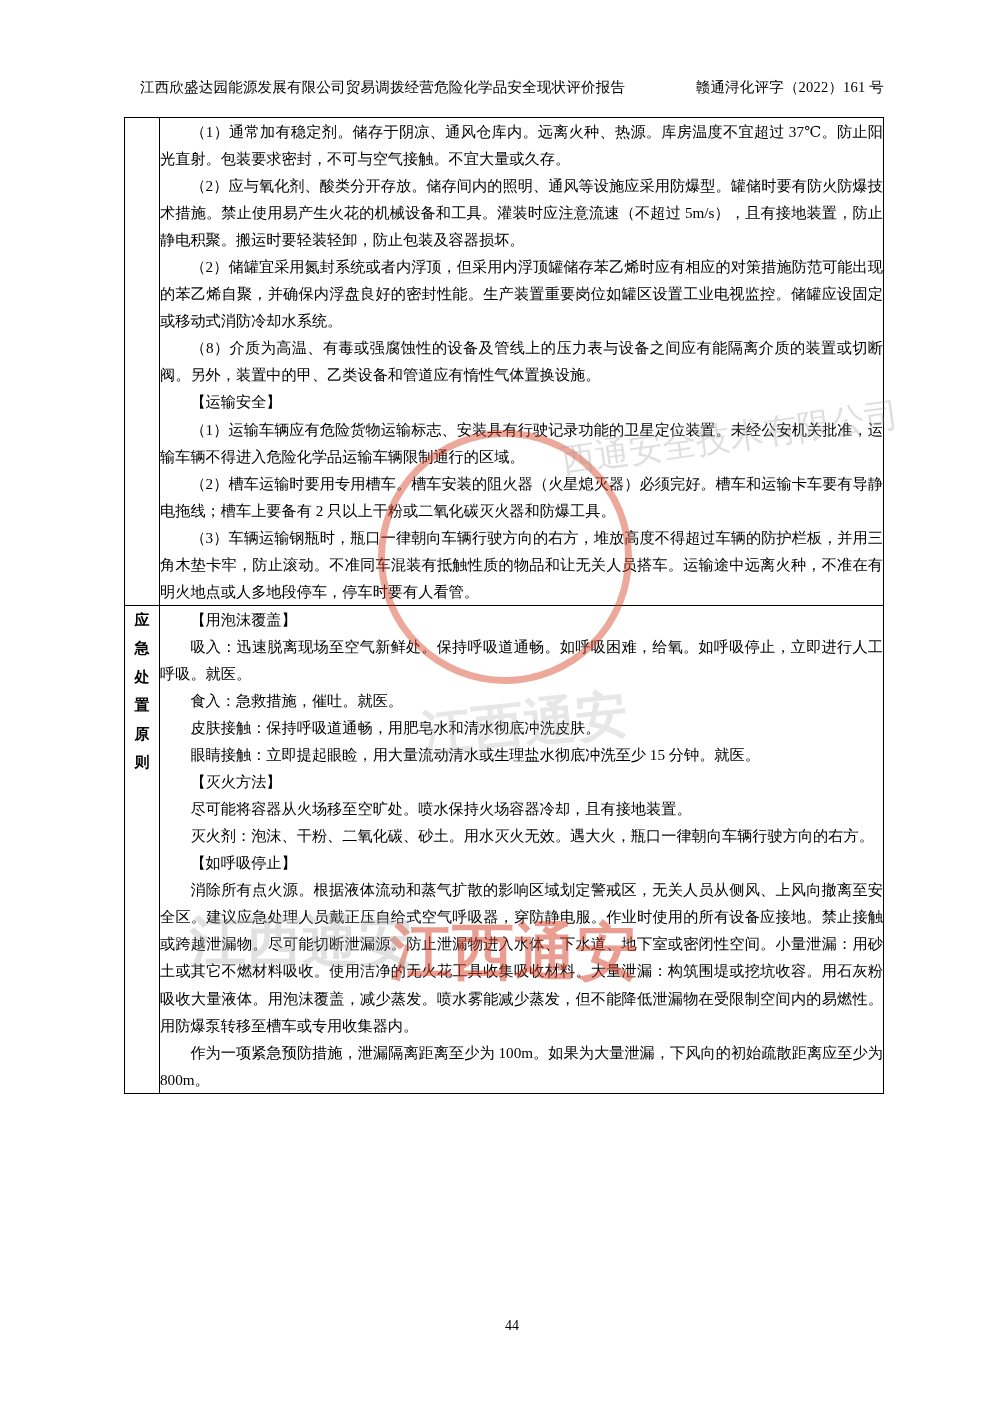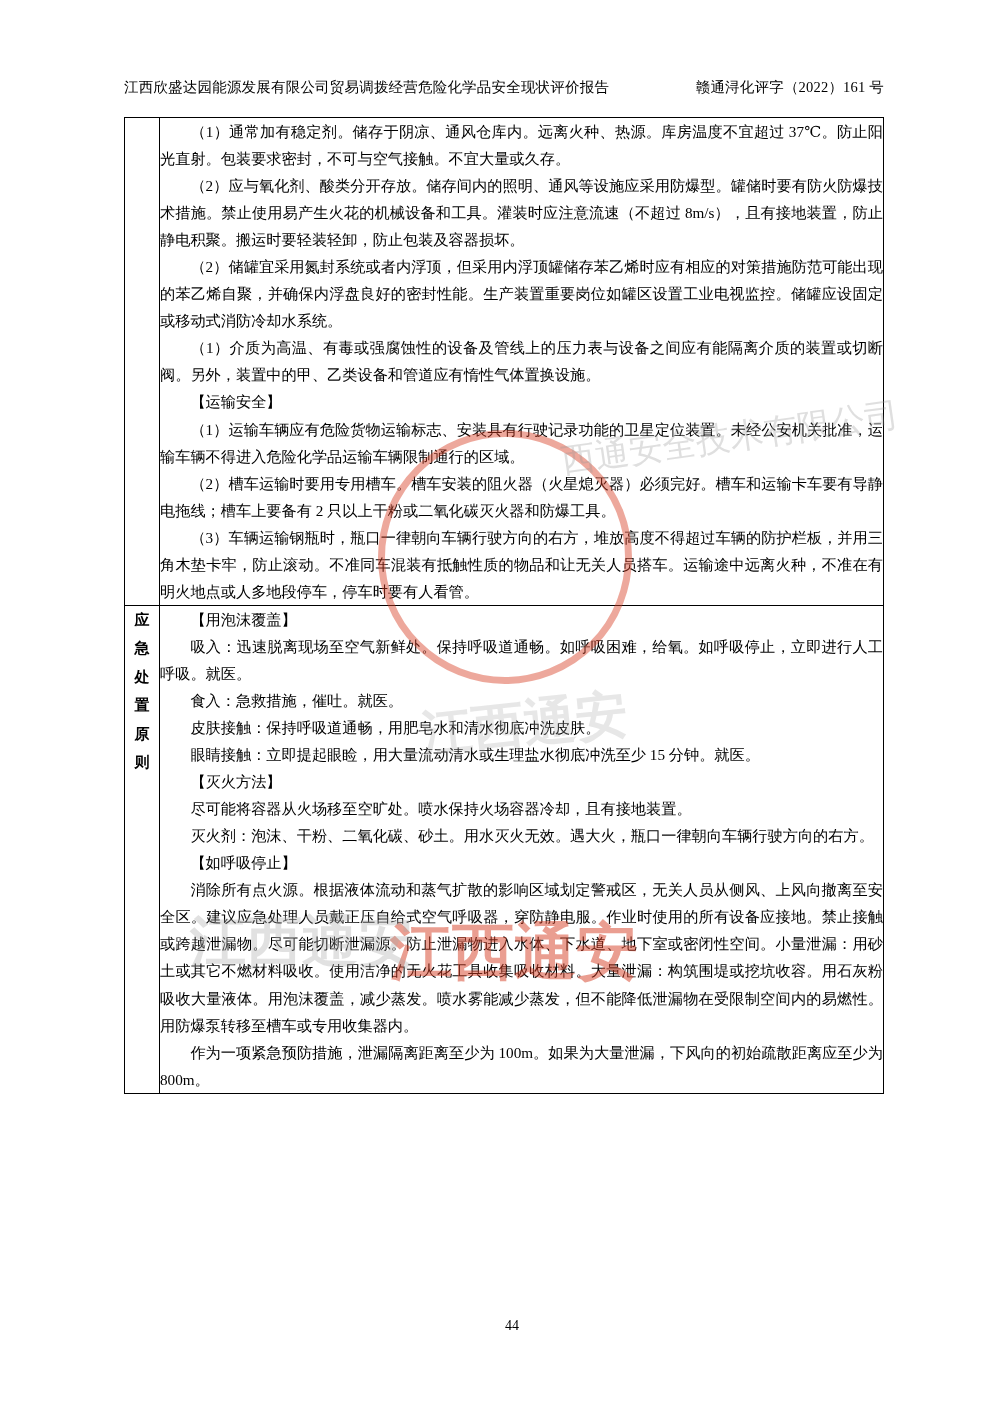--- a/index.html
+++ b/index.html
@@ -25,21 +25,21 @@
     position: absolute;
     top: 78px;
     left: 124px;
     width: 760px;
     display: flex;
     justify-content: space-between;
     align-items: baseline;
     font-size: 14.5px;
     letter-spacing: 0.2px;
   }
-  .header-left { white-space: nowrap; }
+  .header-left { white-space: nowrap; margin-left: 16px; }
   .header-right { white-space: nowrap; }
 
   
   .watermark {
     position: absolute;
     left: 0;
     top: 0;
     width: 992px;
     height: 1403px;
     pointer-events: none;
@@ -129,23 +129,23 @@
     <div class="wm-text-thin" style="left:190px; top:905px; font-size:56px; font-weight:bold; color:rgba(170,170,170,0.35);">江西通安</div>
     <div class="wm-text-thin" style="left:420px; top:690px; font-size:52px; font-weight:bold; color:rgba(170,170,170,0.28); transform:rotate(-6deg);">江西通安</div>
   </div>
 
   <table class="doc-table">
     <tbody>
       <tr>
         <td class="label-cell"></td>
         <td class="body-cell">
           <p class="indent2">（1）通常加有稳定剂。储存于阴凉、通风仓库内。远离火种、热源。库房温度不宜超过 37℃。防止阳光直射。包装要求密封，不可与空气接触。不宜大量或久存。</p>
-          <p class="indent2">（2）应与氧化剂、酸类分开存放。储存间内的照明、通风等设施应采用防爆型。罐储时要有防火防爆技术措施。禁止使用易产生火花的机械设备和工具。灌装时应注意流速（不超过 8m/s），且有接地装置，防止静电积聚。搬运时要轻装轻卸，防止包装及容器损坏。</p>
+          <p class="indent2">（2）应与氧化剂、酸类分开存放。储存间内的照明、通风等设施应采用防爆型。罐储时要有防火防爆技术措施。禁止使用易产生火花的机械设备和工具。灌装时应注意流速（不超过 5m/s），且有接地装置，防止静电积聚。搬运时要轻装轻卸，防止包装及容器损坏。</p>
           <p class="indent2">（2）储罐宜采用氮封系统或者内浮顶，但采用内浮顶罐储存苯乙烯时应有相应的对策措施防范可能出现的苯乙烯自聚，并确保内浮盘良好的密封性能。生产装置重要岗位如罐区设置工业电视监控。储罐应设固定或移动式消防冷却水系统。</p>
-          <p class="indent2">（1）介质为高温、有毒或强腐蚀性的设备及管线上的压力表与设备之间应有能隔离介质的装置或切断阀。另外，装置中的甲、乙类设备和管道应有惰性气体置换设施。</p>
+          <p class="indent2">（8）介质为高温、有毒或强腐蚀性的设备及管线上的压力表与设备之间应有能隔离介质的装置或切断阀。另外，装置中的甲、乙类设备和管道应有惰性气体置换设施。</p>
           <p class="indent2">【运输安全】</p>
           <p class="indent2">（1）运输车辆应有危险货物运输标志、安装具有行驶记录功能的卫星定位装置。未经公安机关批准，运输车辆不得进入危险化学品运输车辆限制通行的区域。</p>
           <p class="indent2">（2）槽车运输时要用专用槽车。槽车安装的阻火器（火星熄灭器）必须完好。槽车和运输卡车要有导静电拖线；槽车上要备有 2 只以上干粉或二氧化碳灭火器和防爆工具。</p>
           <p class="indent2">（3）车辆运输钢瓶时，瓶口一律朝向车辆行驶方向的右方，堆放高度不得超过车辆的防护栏板，并用三角木垫卡牢，防止滚动。不准同车混装有抵触性质的物品和让无关人员搭车。运输途中远离火种，不准在有明火地点或人多地段停车，停车时要有人看管。</p>
         </td>
       </tr>
       <tr>
         <td class="label-cell">
           <span class="ch">应</span>
           <span class="ch">急</span>

